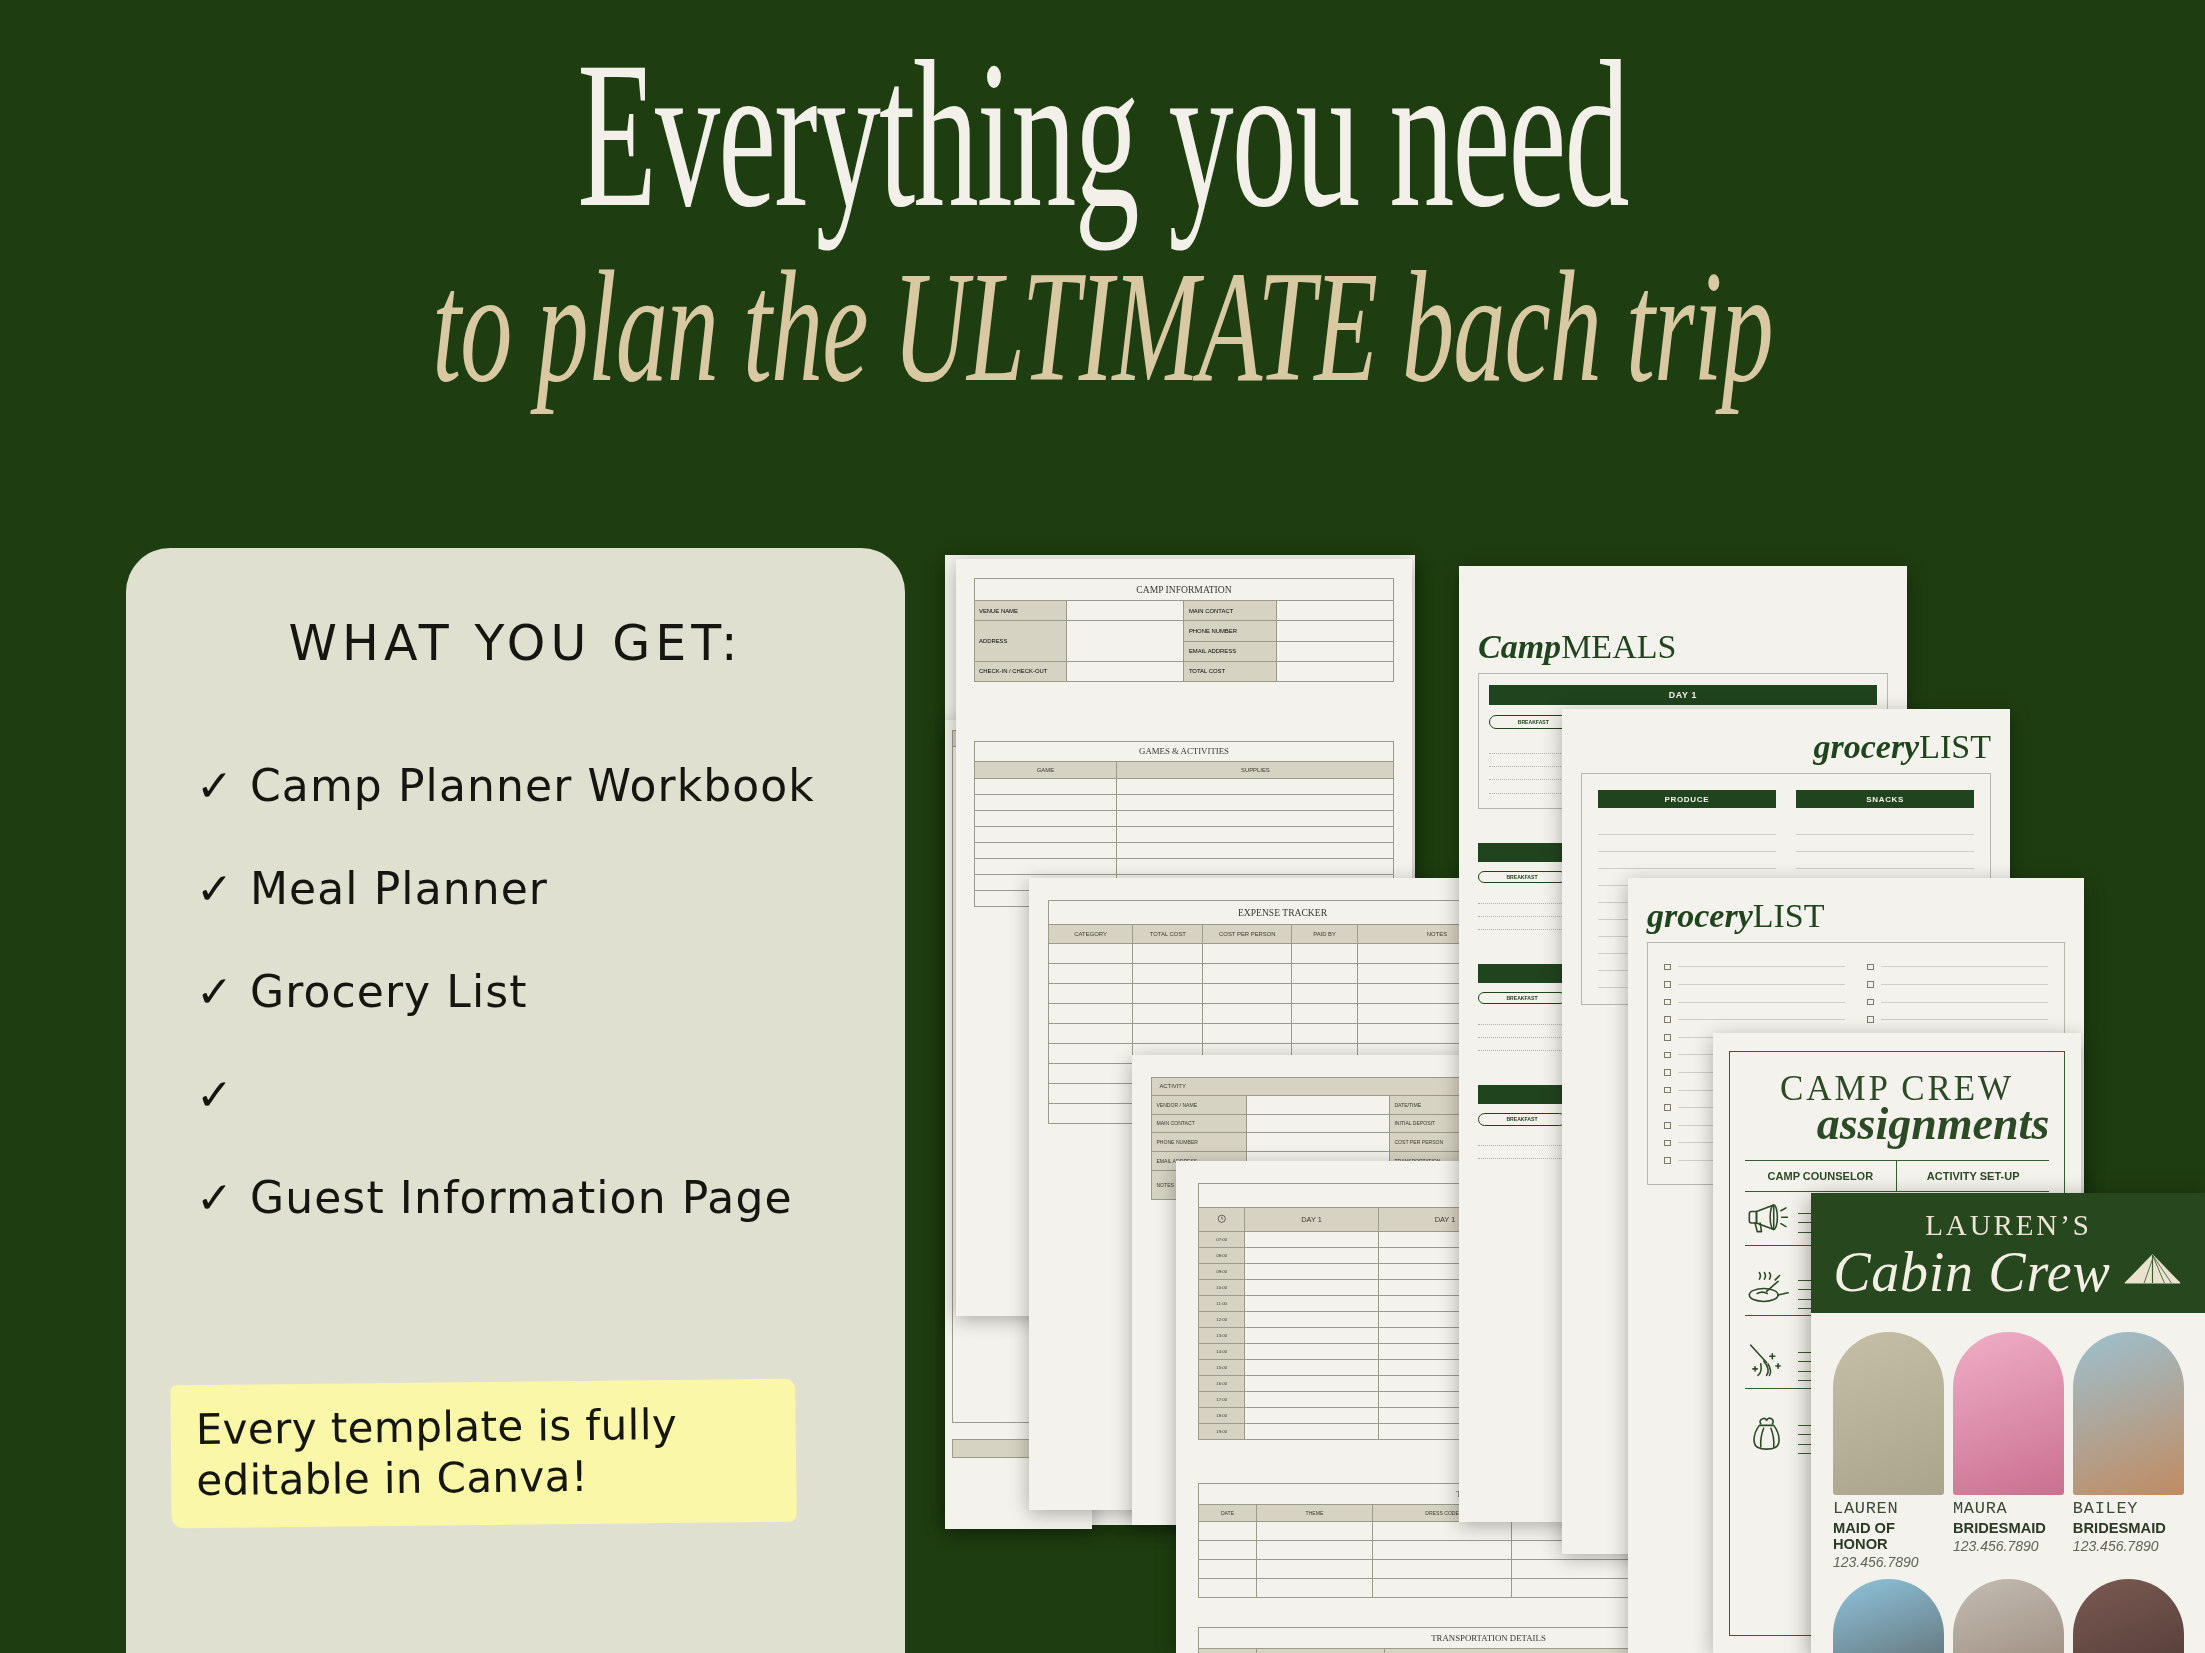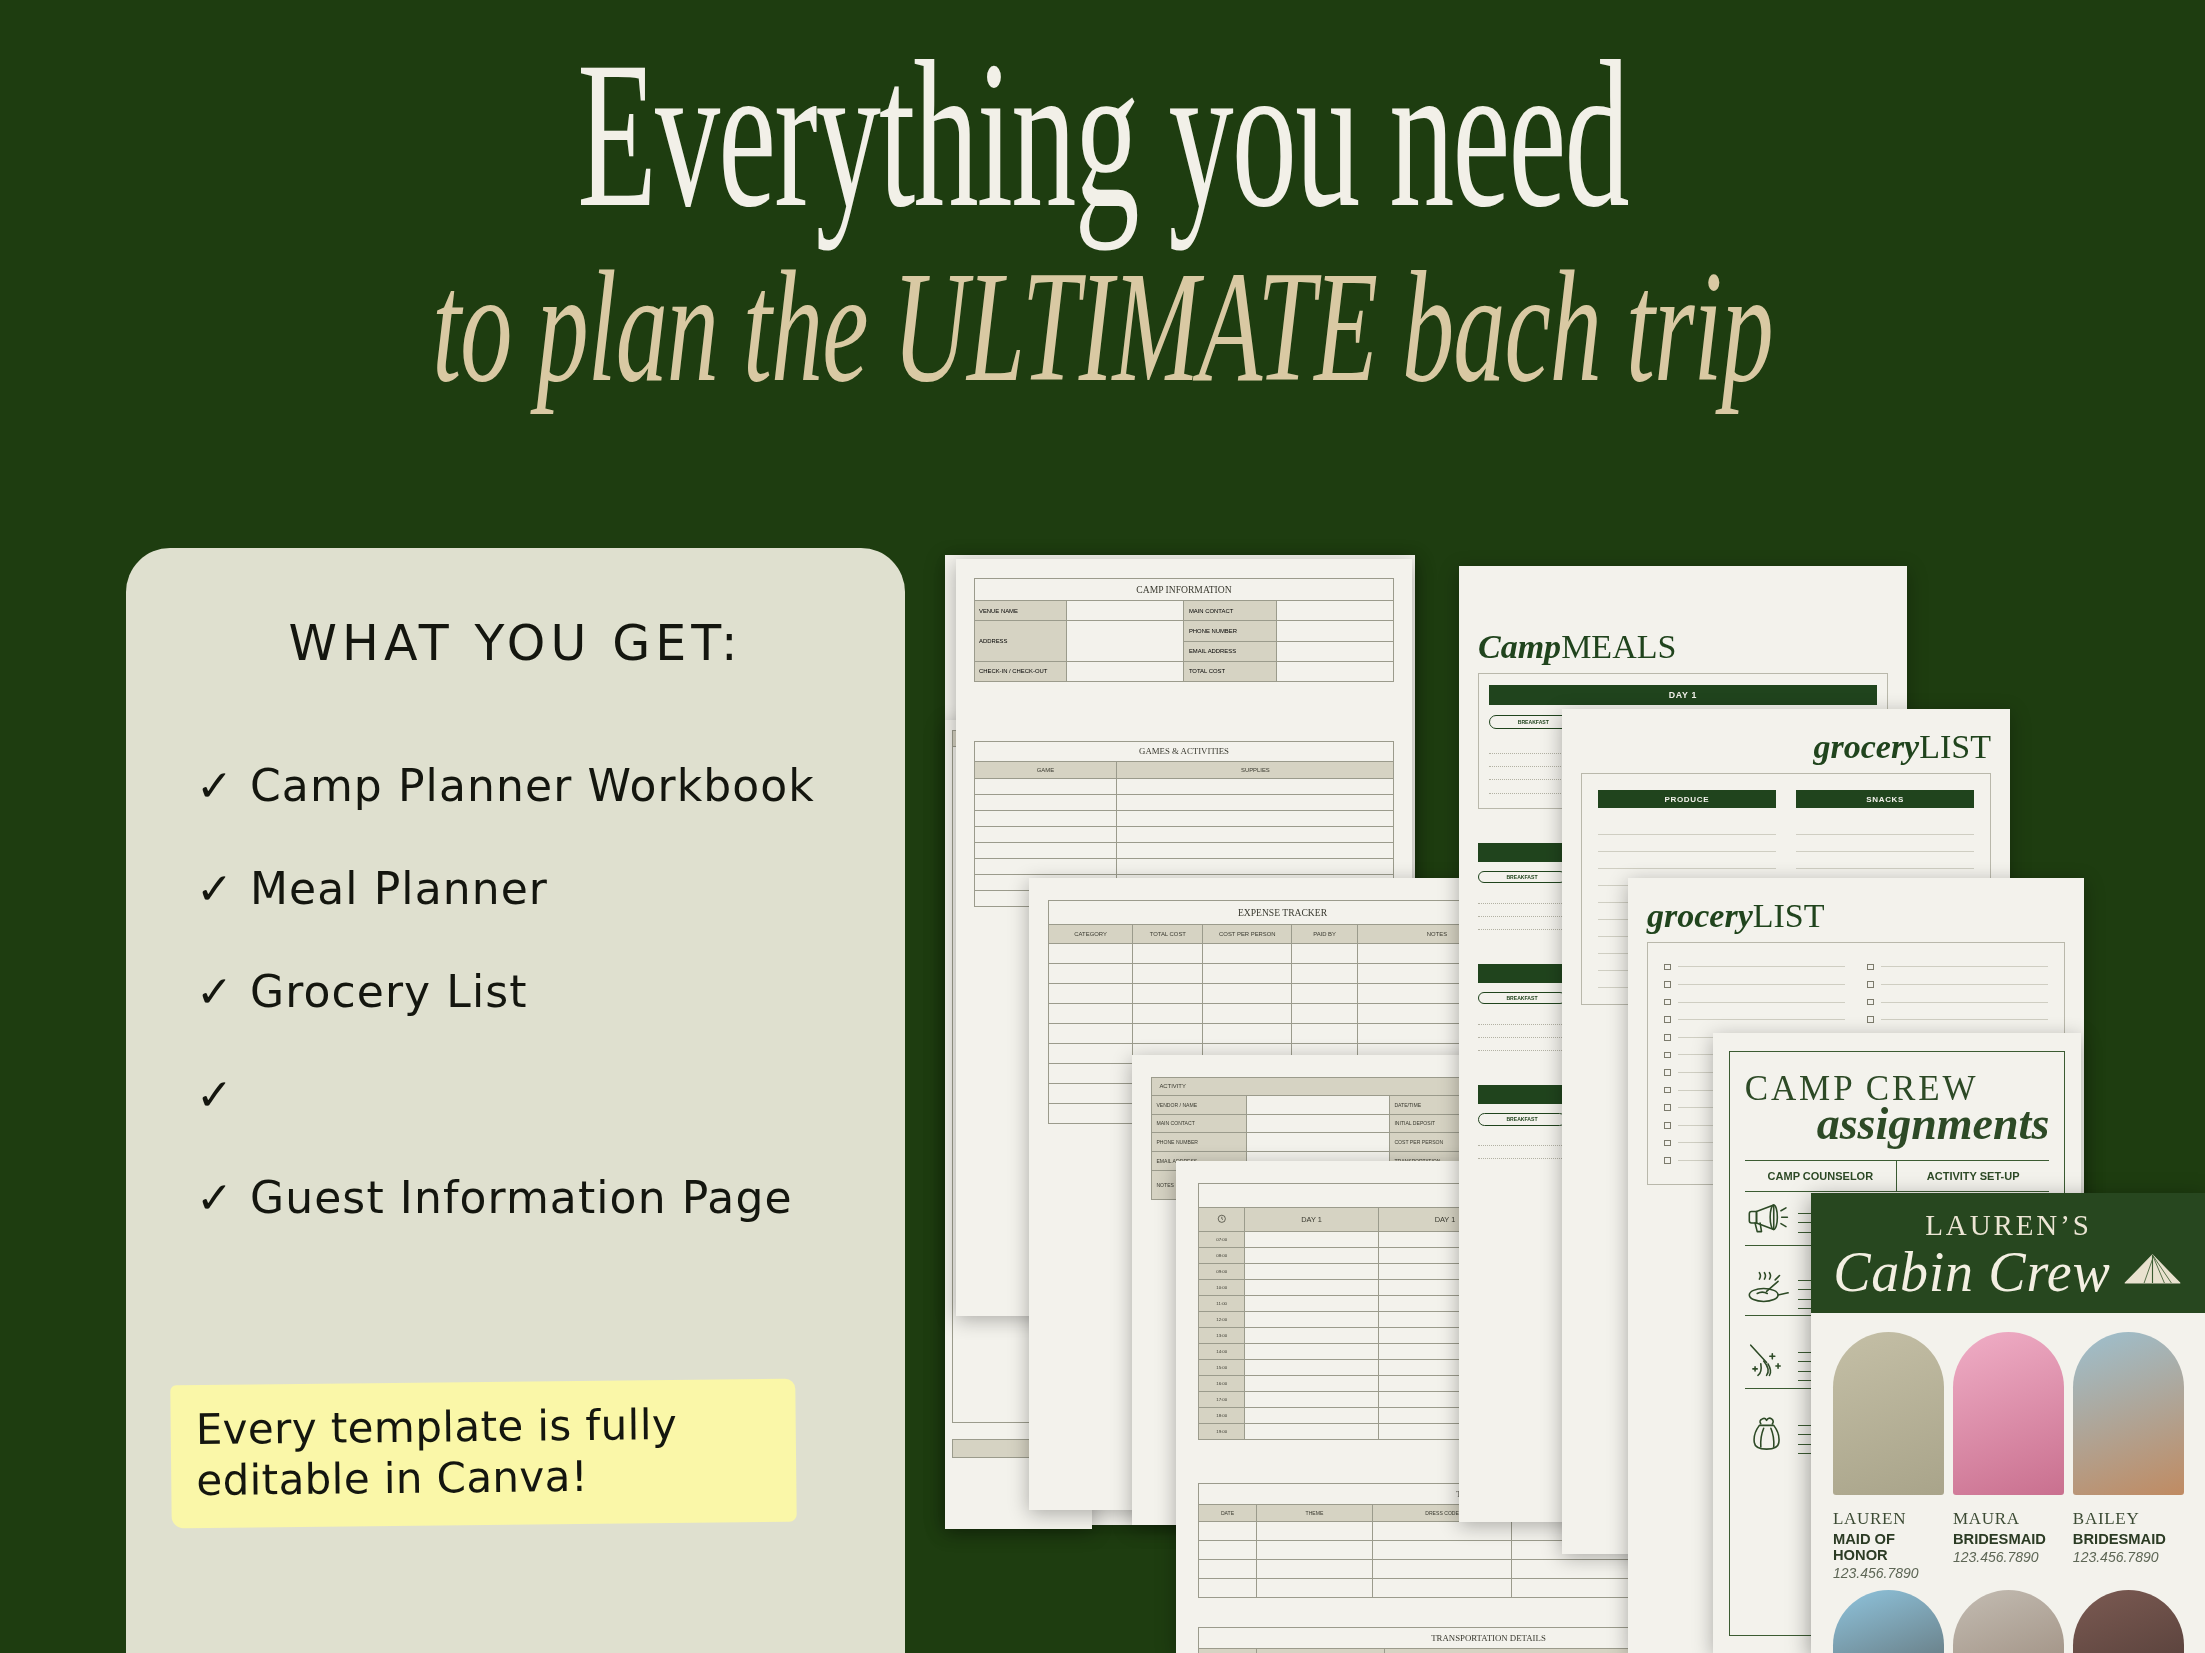--- a/index.html
+++ b/index.html
@@ -130,21 +130,21 @@
     font-family:"Liberation Serif",serif; color:#ece5d4;
     font-size:29px; letter-spacing:2.9px;
   }
   .crew-script{
     font-family:"Liberation Serif",serif; font-style:italic; color:#f3efe2;
     font-size:56px; letter-spacing:0.7px; line-height:1; margin-top:1.5px;
   }
   .crew-grid{ display:grid; grid-template-columns:repeat(3,1fr); gap:8.8px; padding:19px 22px 0 22px; }
   .crew-cell{ }
   .crew-photo{ width:100%; height:163px; border-radius:81px 81px 4.4px 4.4px; background:#ccc; }
-  .crew-name{ font-family:Liberation Serif, serif; color:#3c4b34; font-size:17px; letter-spacing:0.7px; margin-top:14px; }
+  .crew-name{ font-family:Liberation Mono, monospace; color:#3c4b34; font-size:17px; letter-spacing:0.7px; margin-top:4px; }
   .crew-role{ font-family:"Liberation Sans",sans-serif; font-weight:bold; color:#2b3b24; font-size:14.7px; margin-top:2.2px; }
   .crew-phone{ font-family:"Liberation Sans",sans-serif; font-style:italic; color:#5d6655; font-size:14px; margin-top:2.2px; }
 </style>
 </head>
 <body>
 
 <div class="headline-wrap">
   <div class="headline">Everything you need</div>
   <div class="subhead"><span>to plan the </span><span class="ult">ULTIMATE</span><span> bach trip</span></div>
 </div>
@@ -758,21 +758,21 @@
             <span style="display:inline-block;width:6.6px;height:6.6px;border:0.7px solid #7c7b6c;"></span>
             <span style="flex:1;" class="thinline"></span>
           </div>
       </div>
     </div>
   </div>
 </div>
 
 <div class="sheet" style="left:1713px; top:1033px; width:368px; height:621px; padding:17.6px 16px;">
   <div style="border-left:1.5px solid #3b5b32; border-right:1.5px solid #3b5b32; border-top:1.5px solid #3b5b32; border-bottom:1.5px solid #3b5b32; height:100%; padding:19px 14.7px 0 14.7px;">
-    <div style="font-family:'Liberation Serif',serif; color:#2d4a26; font-size:35px; letter-spacing:2.9px; line-height:1;">CAMP CREW</div>
+    <div style="text-align:center; font-family:'Liberation Serif',serif; color:#2d4a26; font-size:35px; letter-spacing:2.9px; line-height:1;">CAMP CREW</div>
     <div style="text-align:right; font-family:'Liberation Serif',serif; font-style:italic; font-weight:700; color:#2d4a26; font-size:46px; line-height:1; margin-top:-4.4px;">assignments</div>
 
     <div style="display:grid; grid-template-columns:1fr 1fr; border-top:1.5px solid #3b5b32; margin-top:13.2px;">
       <div style="text-align:center; font-family:'Liberation Sans',sans-serif; font-weight:bold; color:#2d4a26; font-size:11px; padding:8.8px 0; border-right:1.5px solid #3b5b32;">CAMP COUNSELOR</div>
       <div style="text-align:center; font-family:'Liberation Sans',sans-serif; font-weight:bold; color:#2d4a26; font-size:11px; padding:8.8px 0;">ACTIVITY SET-UP</div>
     </div>
 
     <div style="display:flex; align-items:center; gap:7.4px; border-top:1.5px solid #3b5b32; padding:7.4px 0;">
       <span>
         <svg width="46" height="35" viewBox="0 0 64 48" fill="none" stroke="#2d4a26" stroke-width="2.2" stroke-linecap="round" stroke-linejoin="round">

